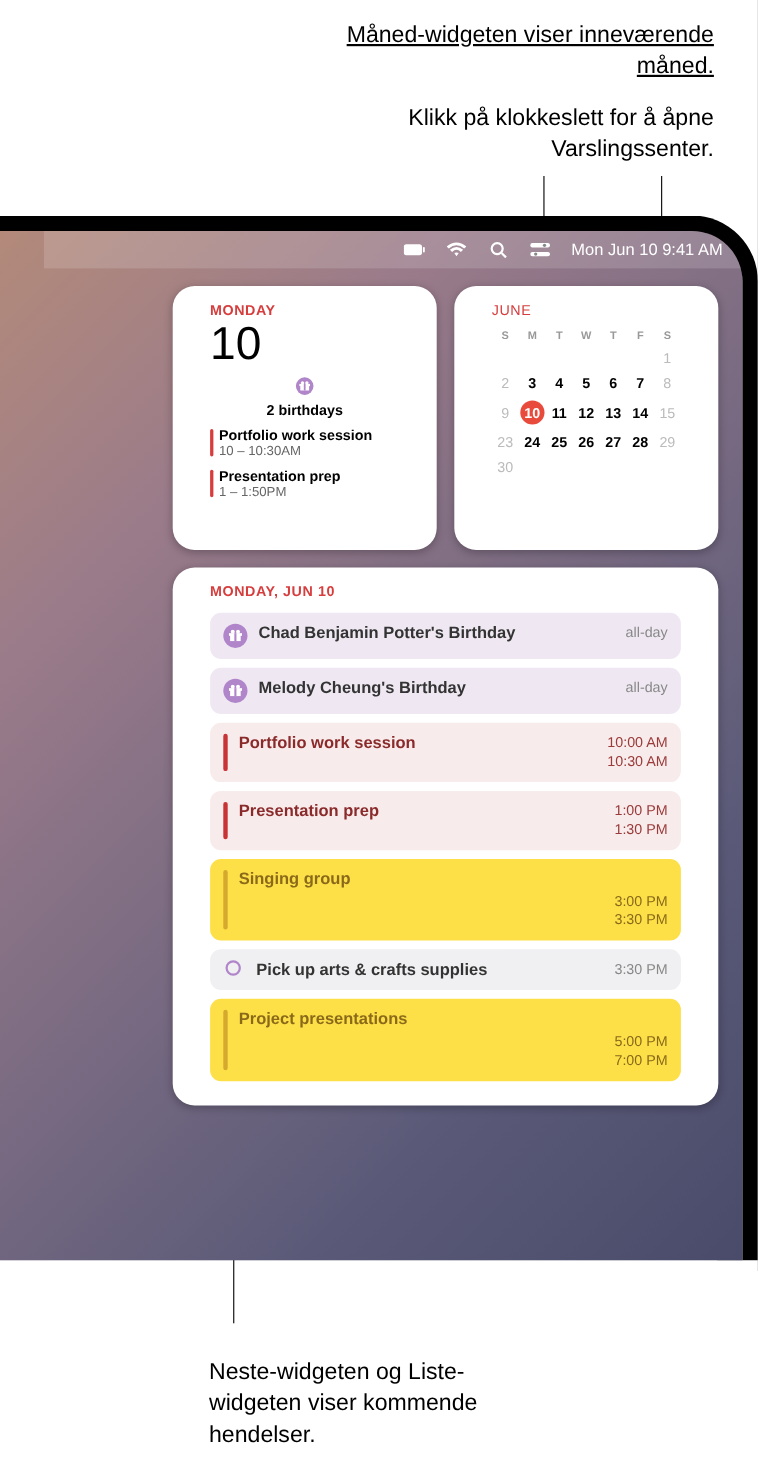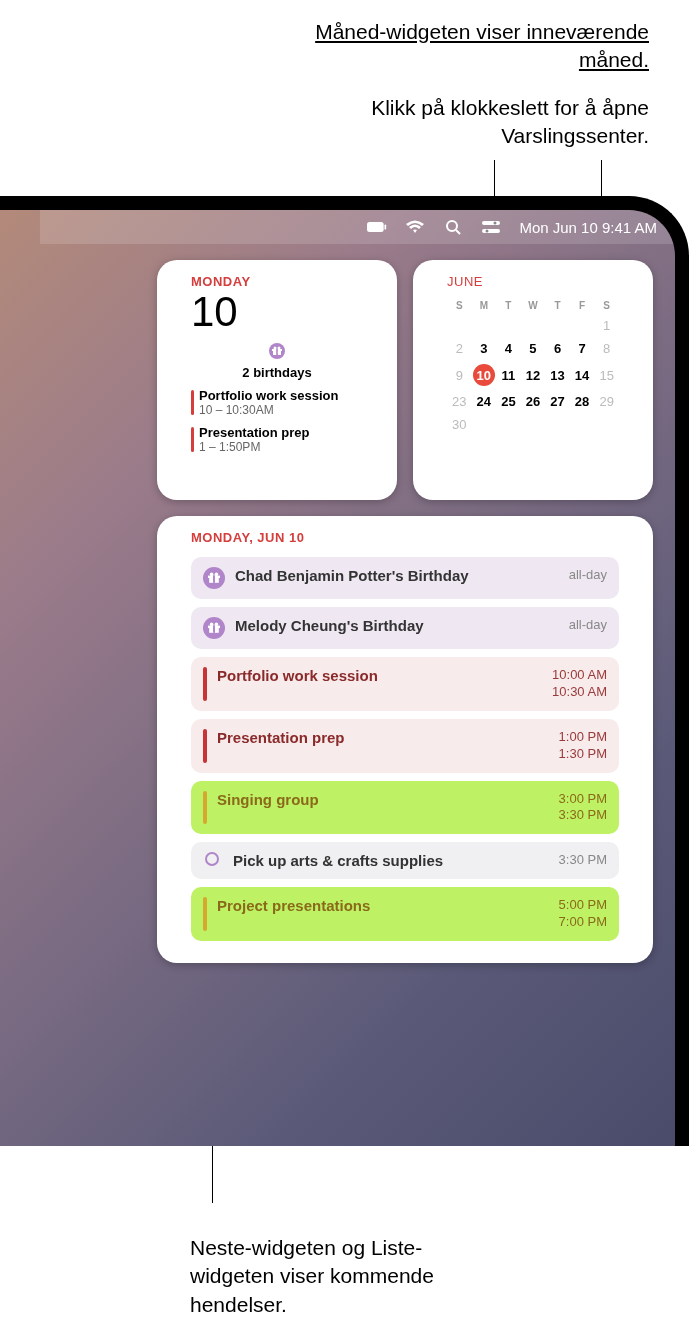--- a/index.html
+++ b/index.html
@@ -102,30 +102,30 @@
 
 .list-header { font-size: 13px; color:#d63d3d; font-weight:700; letter-spacing:0.5px; text-transform: uppercase; margin-bottom: 12px;}
 .event-row { display:flex; border-radius:10px; padding:10px 12px; margin-bottom:8px; }
 .event-row .accent { width:4px; align-self: stretch; border-radius:3px; margin-right:10px; }
 .event-row .gifticon { width:22px;height:22px;border-radius:50%;background:#b085c9;display:flex;align-items:center;justify-content:center;color:#fff;font-size:12px;margin-right:10px;}
 .event-row .circle { width:14px;height:14px;border-radius:50%;border:2px solid #b085c9;margin-right:14px;margin-left:2px;}
 .event-row .name { font-size:15px; font-weight:700; flex:1; }
 .event-row .times { text-align:right; font-size:13px; line-height:1.3; }
 .bg-purple { background:#efe8f3; }
 .bg-red { background:#f8ebeb; }
-.bg-yellow { background:#bef264; }
+.bg-yellow { background:#fde047; }
 .bg-gray { background:#f0f0f2; }
 .acc-red { background:#c83434; }
 .acc-yellow { background:#d5a92e; }
 .name-red { color:#8a2a2a; }
 .name-yellow { color:#8a6a1a; }
 .name-purple { color:#333; }
 .times-gray { color:#888; }
 .times-red { color:#9a3a3a; }
-.times-yellow { color:#8a6a1a; }
+.times-yellow { color:#8a6a1a;margin-top:21px; }
 </style>
 </head>
 <body>
 
 <div class="annotation a1">Måned-widgeten viser inneværende måned.</div>
 <div class="annotation a2">Klikk på klokkeslett for å åpne Varslingssenter.</div>
 <div class="annotation a3">Neste-widgeten og Liste-widgeten viser kommende hendelser.</div>
 <div class="callout-line line1"></div>
 <div class="callout-line line2"></div>
 <div class="callout-line line3"></div>

